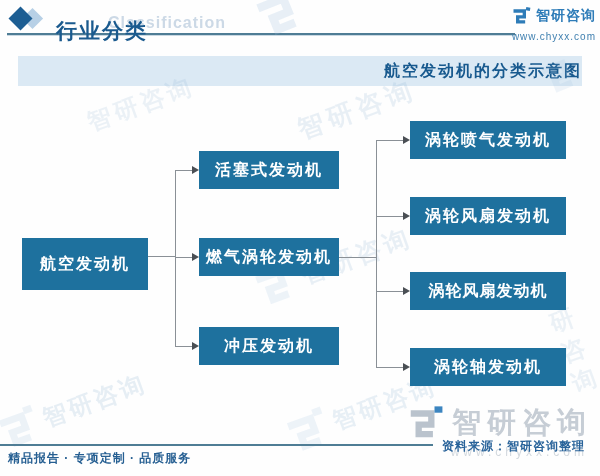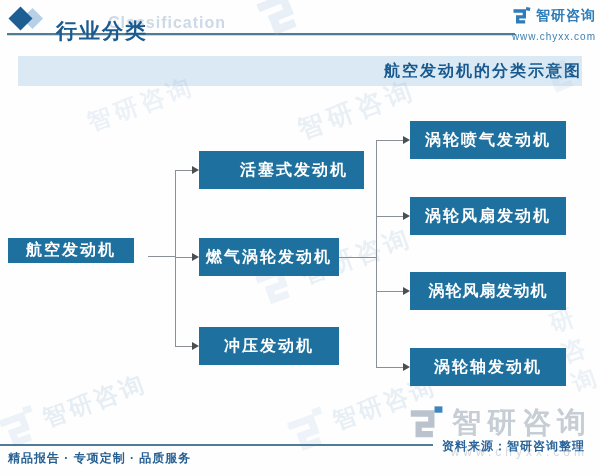--- a/index.html
+++ b/index.html
@@ -43,22 +43,22 @@
     background:#dbe9f4;display:flex;align-items:center;justify-content:flex-end;
   }
   .title-bar span{font-size:16px;font-weight:bold;color:#17598e;letter-spacing:2px;}
 
   
   .node{
     position:absolute;background:#1e719e;color:#ffffff;
     display:flex;align-items:center;justify-content:center;
     font-size:16px;font-weight:bold;letter-spacing:2px;z-index:5;
   }
-  .n-root {left:8px;  top:238px; width:126px; height:25px;}
-  .n-mid1 {left:199px; top:151px; width:140px; height:38px;padding-left:25px;}
+  .n-root {left:22px;  top:238px; width:126px; height:52px;}
+  .n-mid1 {left:199px; top:151px; width:140px; height:38px;}
   .n-mid2 {left:199px; top:238px; width:140px; height:38px;}
   .n-mid3 {left:199px; top:327px; width:140px; height:38px;}
   .n-r1   {left:410px; top:121px; width:156px; height:38px;}
   .n-r2   {left:410px; top:197px; width:156px; height:38px;}
   .n-r3   {left:410px; top:272px; width:156px; height:38px;letter-spacing:1px;}
   .n-r4   {left:410px; top:348px; width:156px; height:38px;}
 
   
   .cline{position:absolute;background:#8a9096;z-index:4;}
   .arrow{

